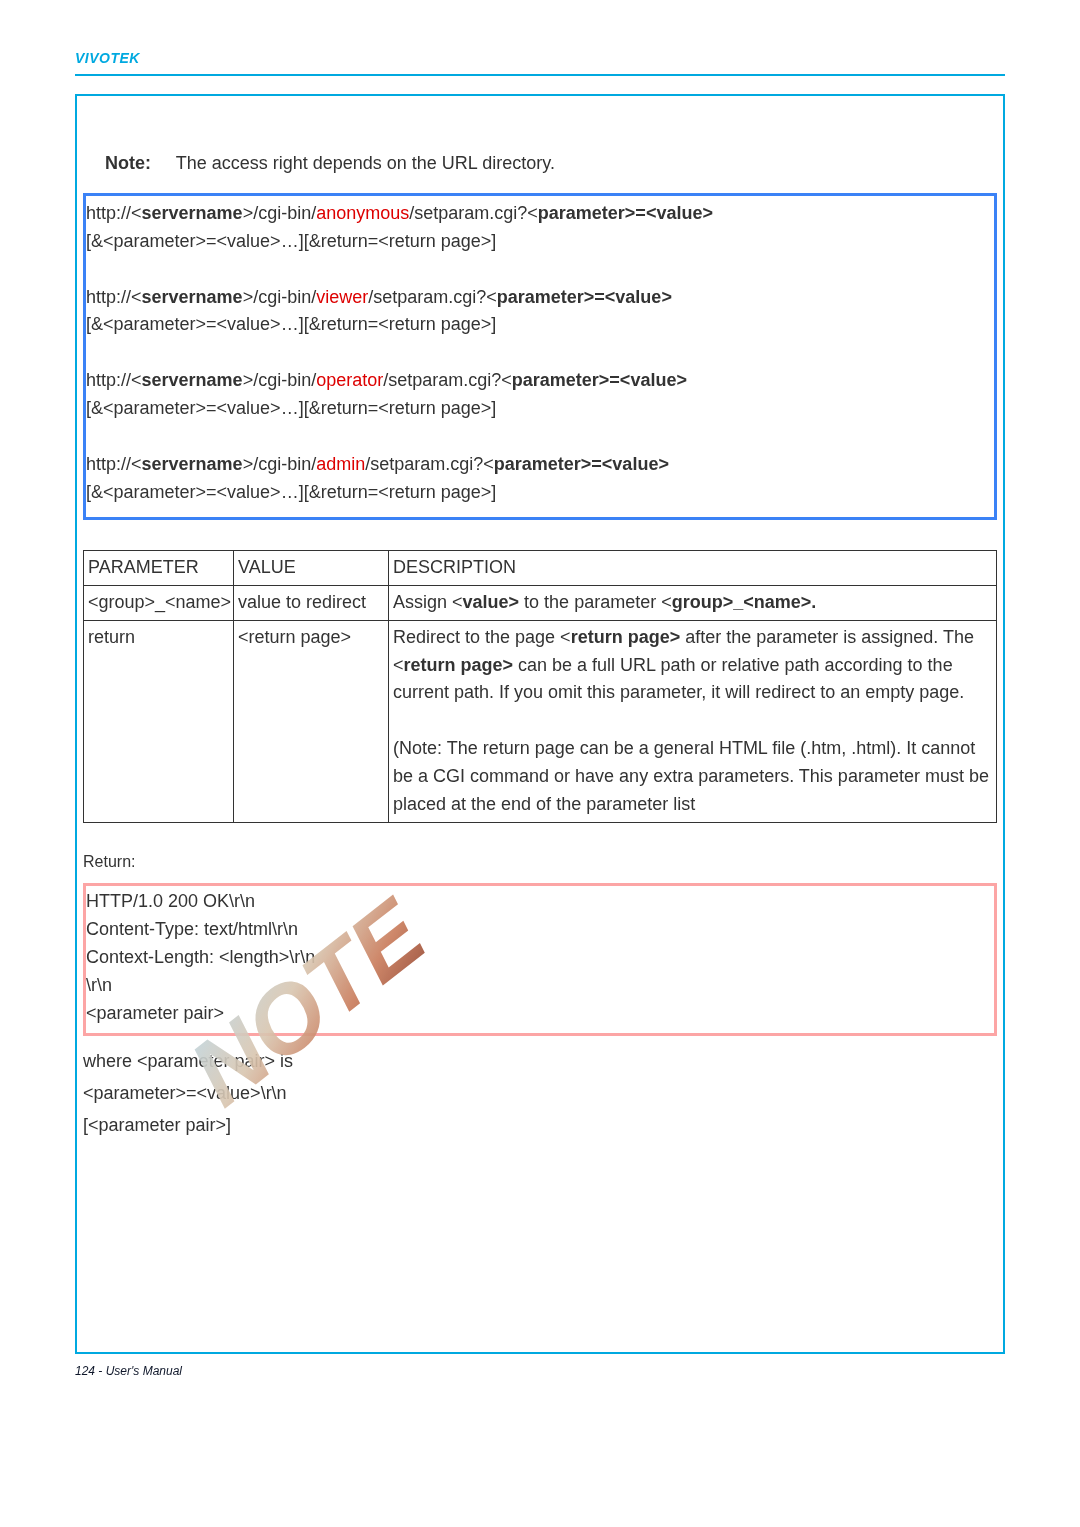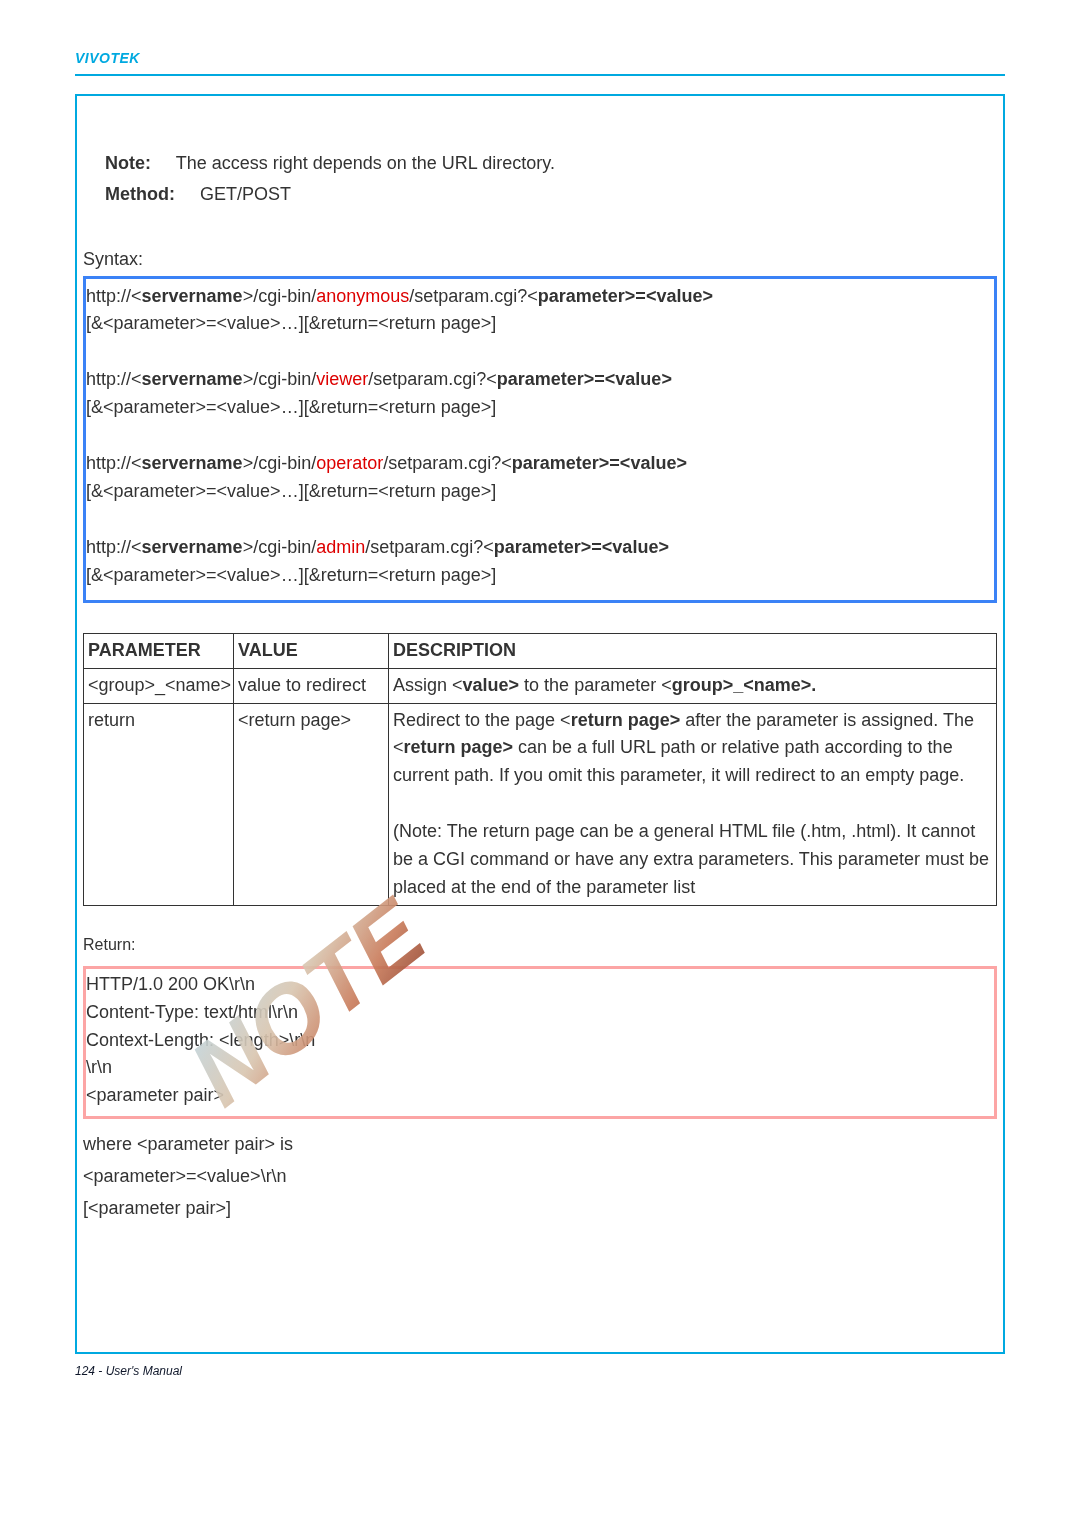--- a/index.html
+++ b/index.html
@@ -69,21 +69,21 @@
     font-size: 18px;
     table-layout: fixed;
   }
   .param-table th, .param-table td {
     border: 1px solid #333;
     padding: 3px 4px;
     text-align: left;
     vertical-align: top;
     line-height: 1.55;
   }
-  .param-table th { font-weight: bold; }
+  .param-table th { font-weight: normal; }
   .col-param { width: 150px; }
   .col-value { width: 155px; }
   .return-label {
     font-size: 16px;
     margin: 30px 0 4px 6px;
   }
   .return-box {
     border: 3px solid #fca5a5;
     margin: 12px 6px;
     padding: 2px 0 6px 0;
@@ -143,28 +143,22 @@
     </div>
 
     <div class="section-inner">
 
       <ul class="note-list" style="list-style:none;">
         <li>
           <span class="bold">Note:</span>
           &nbsp;&nbsp;&nbsp;
           <span>The access right depends on the URL directory.</span>
         </li>
-        <li>
-          <span class="bold">Method:</span>
-          &nbsp;&nbsp;&nbsp;
-          <span>GET/POST</span>
-        </li>
       </ul>
 
-      <div class="syntax-label">Syntax:</div>
 
       <div class="syntax-box">
 
         <div class="url-line">
           <span>http://&lt;</span><span class="bold">servername</span><span>&gt;/cgi-bin/</span><span class="red">anonymous</span><span>/setparam.cgi?&lt;</span><span class="bold">parameter&gt;=&lt;value&gt;</span>
         </div>
         <div>[&amp;&lt;parameter&gt;=&lt;value&gt;…][&amp;return=&lt;return page&gt;]</div>
         <div style="height:28px;"></div>
 
         <div class="url-line">

